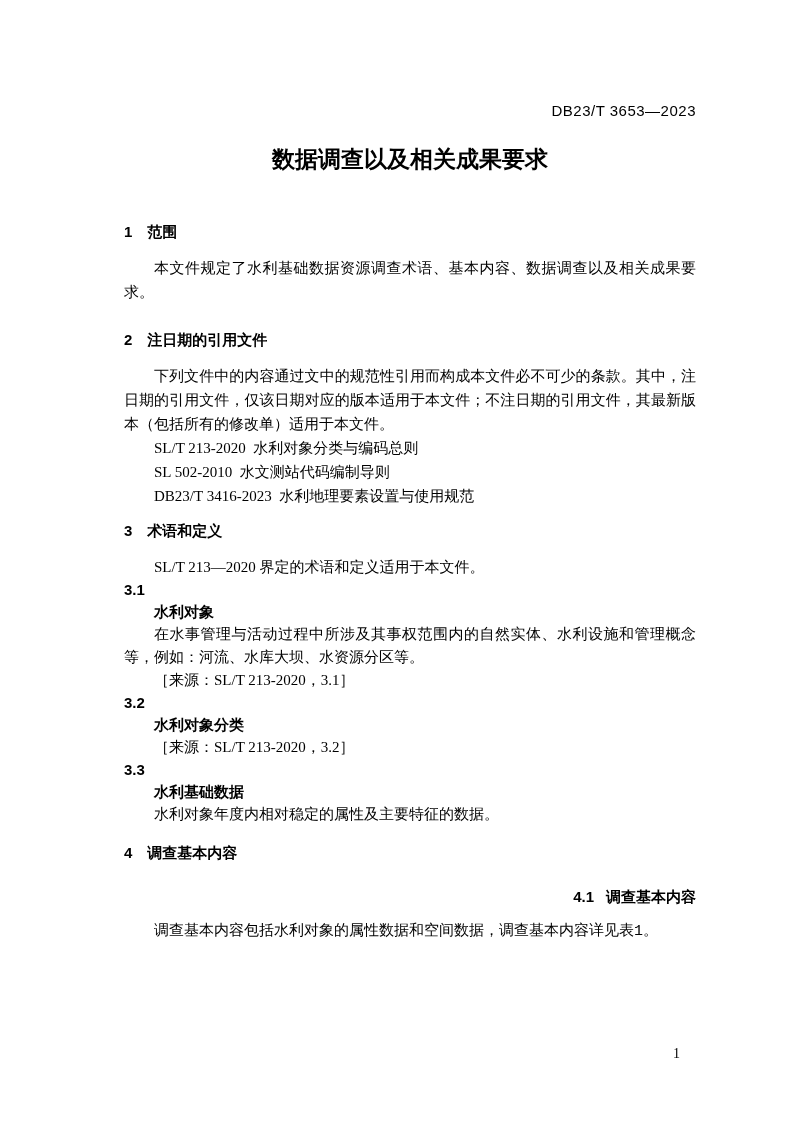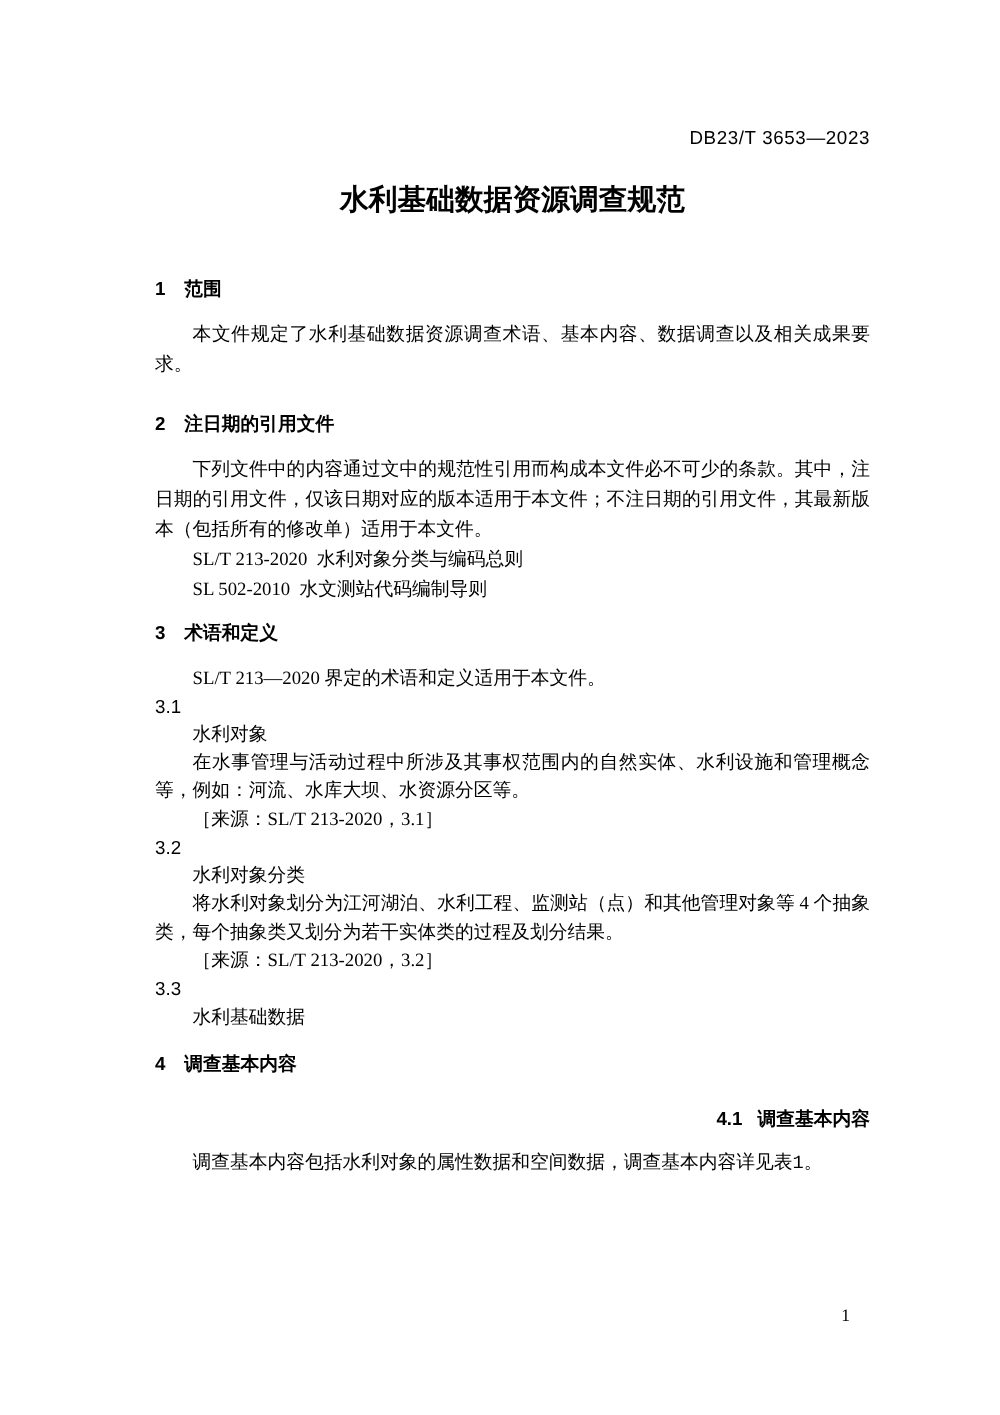--- a/index.html
+++ b/index.html
@@ -49,27 +49,27 @@
   }
   .ref-line {
     margin: 0;
     font-size: 15px;
     line-height: 24px;
     padding-left: 2em;
     white-space: pre-wrap;
   }
   .term-num {
     font-family: "Liberation Sans", sans-serif;
-    font-weight: normal;
+    font-weight: bold;
     font-size: 15px;
     line-height: 22px;
   }
   .term-name {
     font-family: "Liberation Sans", sans-serif;
-    font-weight: normal;
+    font-weight: bold;
     font-size: 15px;
     line-height: 22px;
     padding-left: 2em;
   }
   .def { line-height: 23px; }
   .source-line {
     margin: 0;
     font-size: 15px;
     line-height: 23px;
     padding-left: 2em;
@@ -89,54 +89,55 @@
     font-family: "Liberation Serif", serif;
   }
 </style>
 </head>
 <body>
 
 <div class="page">
 
   <div class="doc-code">DB23/T 3653—2023</div>
 
-  <h1 class="doc-title">水利基础数据资源调查规范</h1>
+  <h1 class="doc-title">数据调查以及相关成果要求</h1>
 
   <h2 class="sec-heading mt-h1">
     <span class="sec-num">1</span>
     <span>范围</span>
   </h2>
   <p class="para mt-para">本文件规定了水利基础数据资源调查术语、基本内容、数据调查以及相关成果要求。</p>
 
   <h2 class="sec-heading mt-s2">
     <span class="sec-num">2</span>
     <span>注日期的引用文件</span>
   </h2>
   <p class="para mt-para">下列文件中的内容通过文中的规范性引用而构成本文件必不可少的条款。其中，注日期的引用文件，仅该日期对应的版本适用于本文件；不注日期的引用文件，其最新版本（包括所有的修改单）适用于本文件。</p>
   <p class="ref-line">SL/T 213-2020  水利对象分类与编码总则</p>
   <p class="ref-line">SL 502-2010  水文测站代码编制导则</p>
+  <p class="ref-line">DB23/T 3416-2023  水利地理要素设置与使用规范</p>
 
   <h2 class="sec-heading mt-s3">
     <span class="sec-num">3</span>
     <span>术语和定义</span>
   </h2>
   <p class="para mt-para">SL/T 213—2020 界定的术语和定义适用于本文件。</p>
 
   <div class="term-num">3.1</div>
   <div class="term-name">水利对象</div>
   <p class="para def">在水事管理与活动过程中所涉及其事权范围内的自然实体、水利设施和管理概念等，例如：河流、水库大坝、水资源分区等。</p>
   <p class="source-line">［来源：SL/T 213-2020，3.1］</p>
 
   <div class="term-num">3.2</div>
   <div class="term-name">水利对象分类</div>
-  <p class="para def">将水利对象划分为江河湖泊、水利工程、监测站（点）和其他管理对象等 4 个抽象类，每个抽象类又划分为若干实体类的过程及划分结果。</p>
   <p class="source-line">［来源：SL/T 213-2020，3.2］</p>
 
   <div class="term-num">3.3</div>
   <div class="term-name">水利基础数据</div>
+  <p class="para def">水利对象年度内相对稳定的属性及主要特征的数据。</p>
 
   <h2 class="sec-heading mt-s4">
     <span class="sec-num">4</span>
     <span>调查基本内容</span>
   </h2>
   <h3 class="sec-heading mt-sub">
     <span class="sub-num">4.1</span>
     <span>调查基本内容</span>
   </h3>
   <p class="para mt-subpara">调查基本内容包括水利对象的属性数据和空间数据，调查基本内容详见表1。</p>

